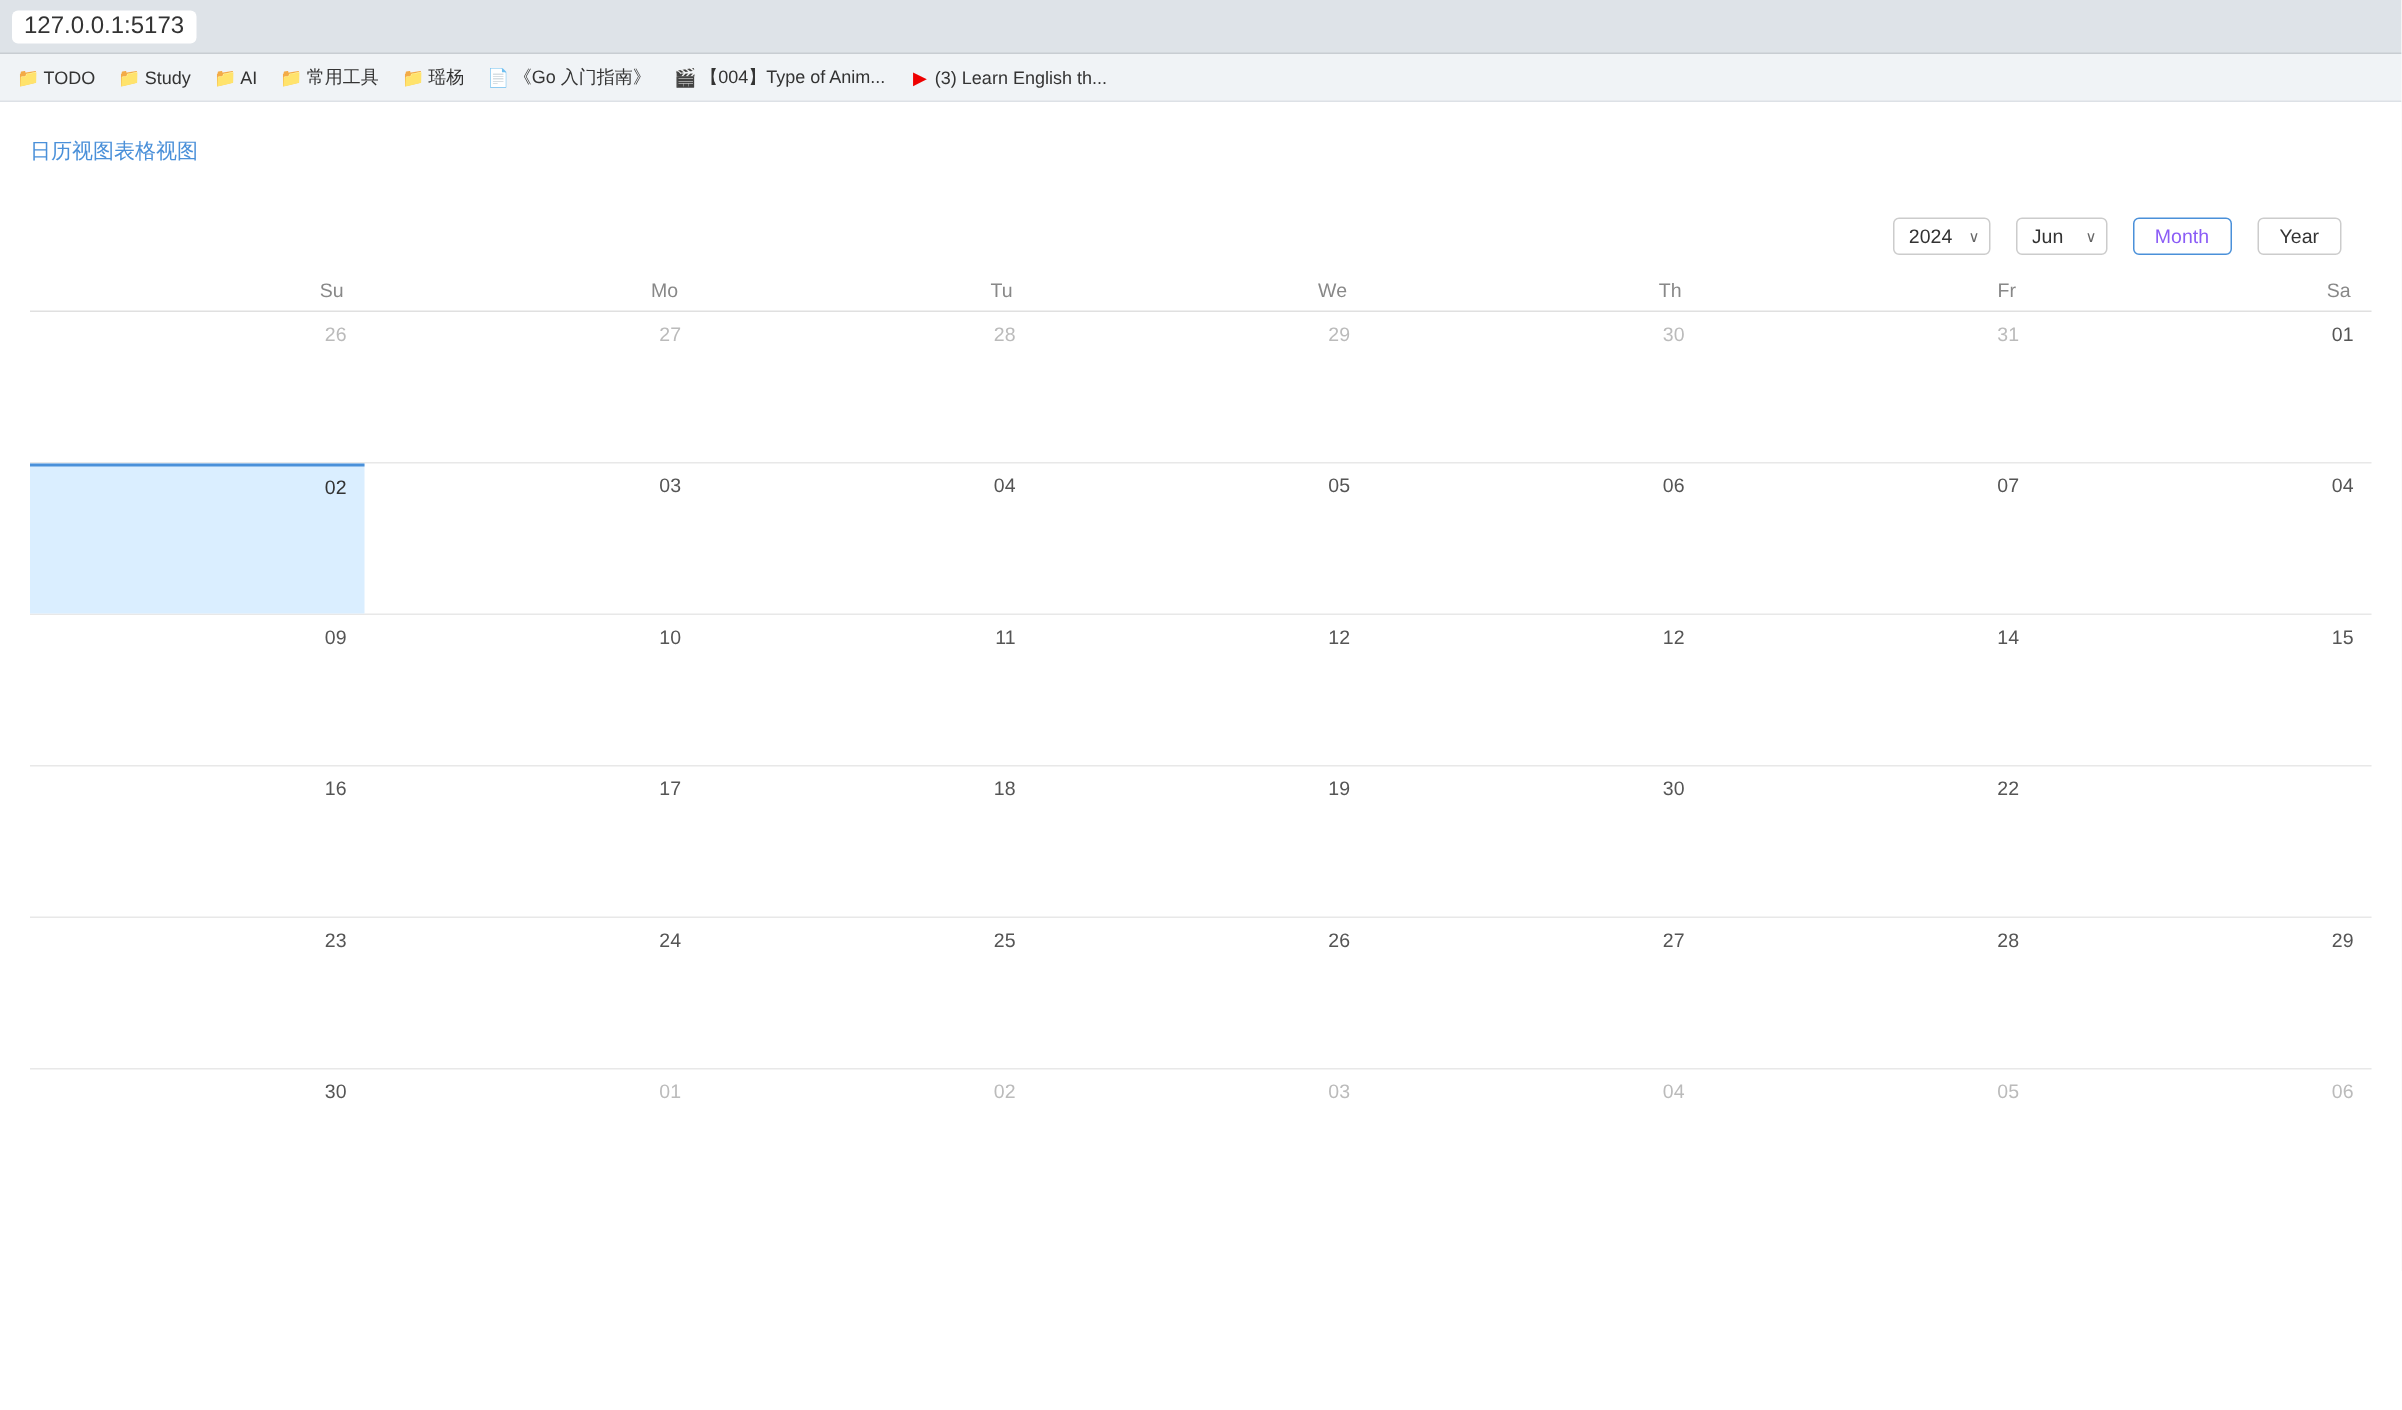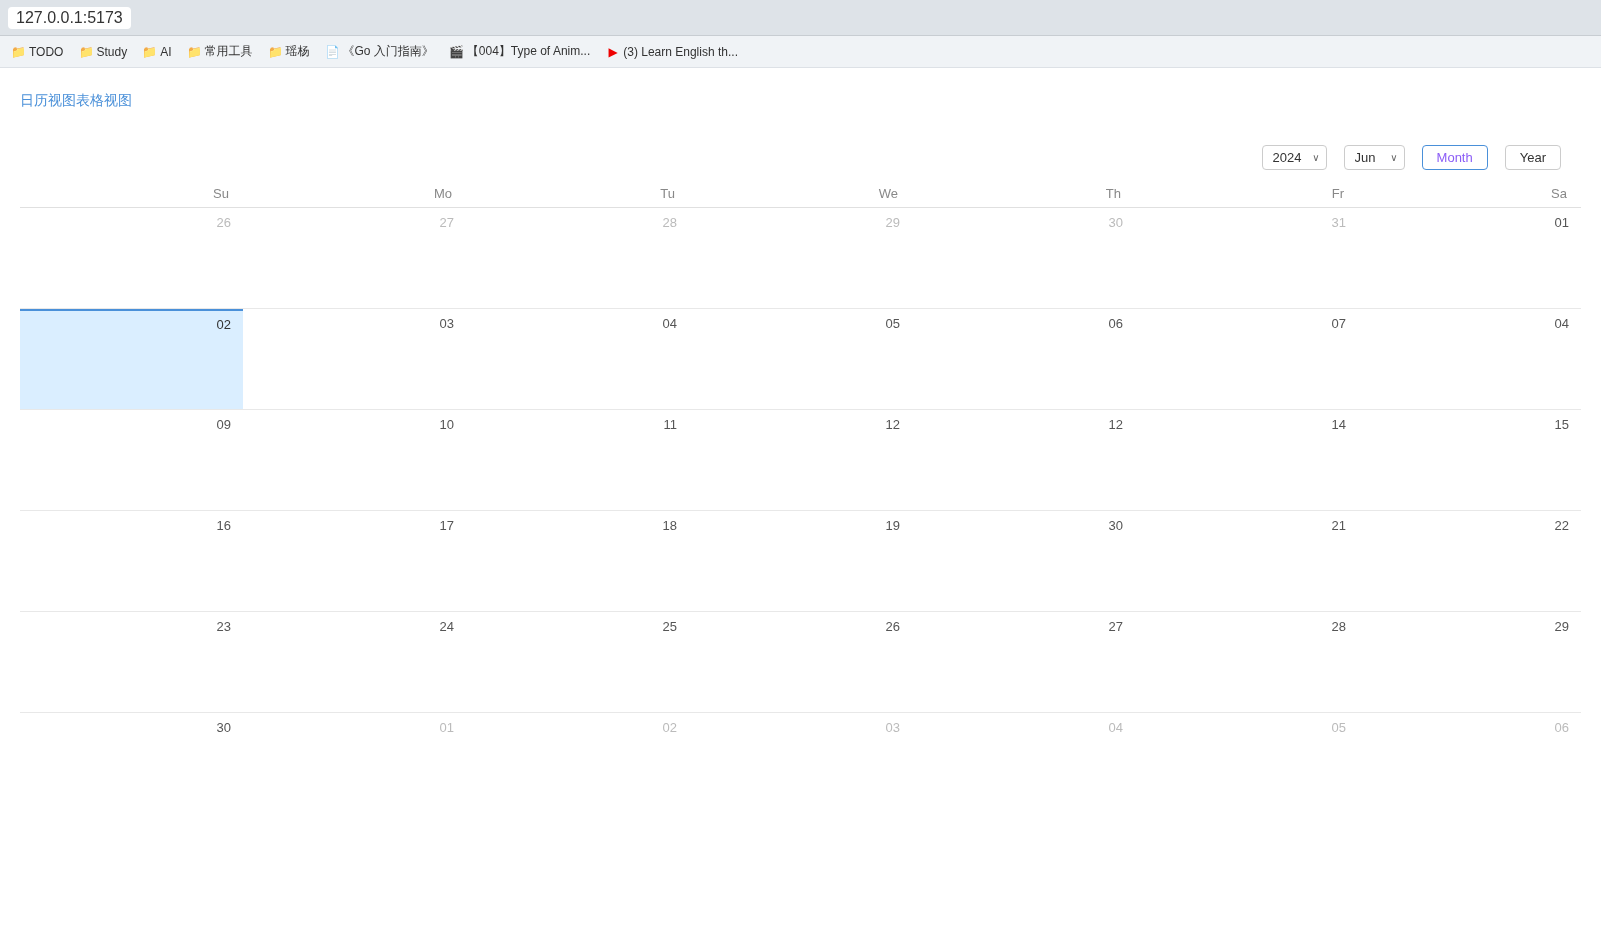--- a/index.html
+++ b/index.html
@@ -367,23 +367,20 @@
         <div class="calendar-cell cell-normal">
             <span class="date-number">18</span>
           </div>
         <div class="calendar-cell cell-normal">
             <span class="date-number">19</span>
           </div>
         <div class="calendar-cell cell-normal">
             <span class="date-number">30</span>
           </div>
         <div class="calendar-cell cell-normal">
-            <span class="date-number">21</span>
-          </div>
-        <div class="calendar-cell cell-normal">
             <span class="date-number">22</span>
           </div>
       </div>
 
       <div class="calendar-row">
         <div class="calendar-cell cell-normal">
             <span class="date-number">23</span>
           </div>
         <div class="calendar-cell cell-normal">
             <span class="date-number">24</span>

